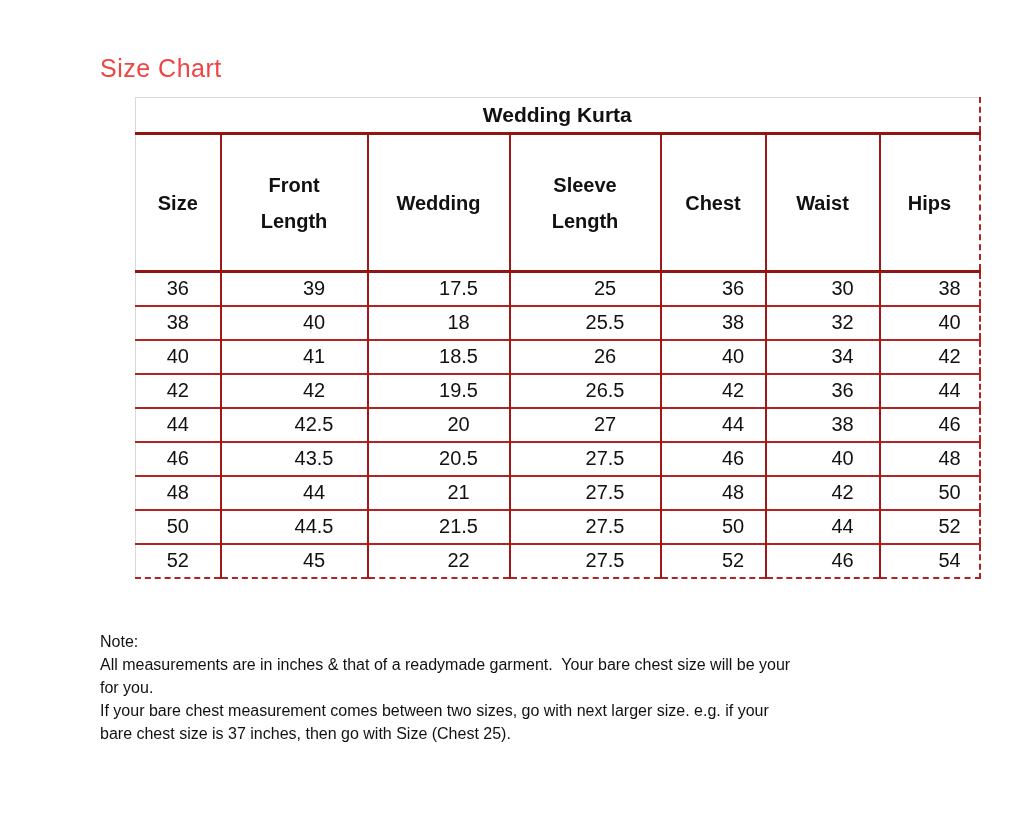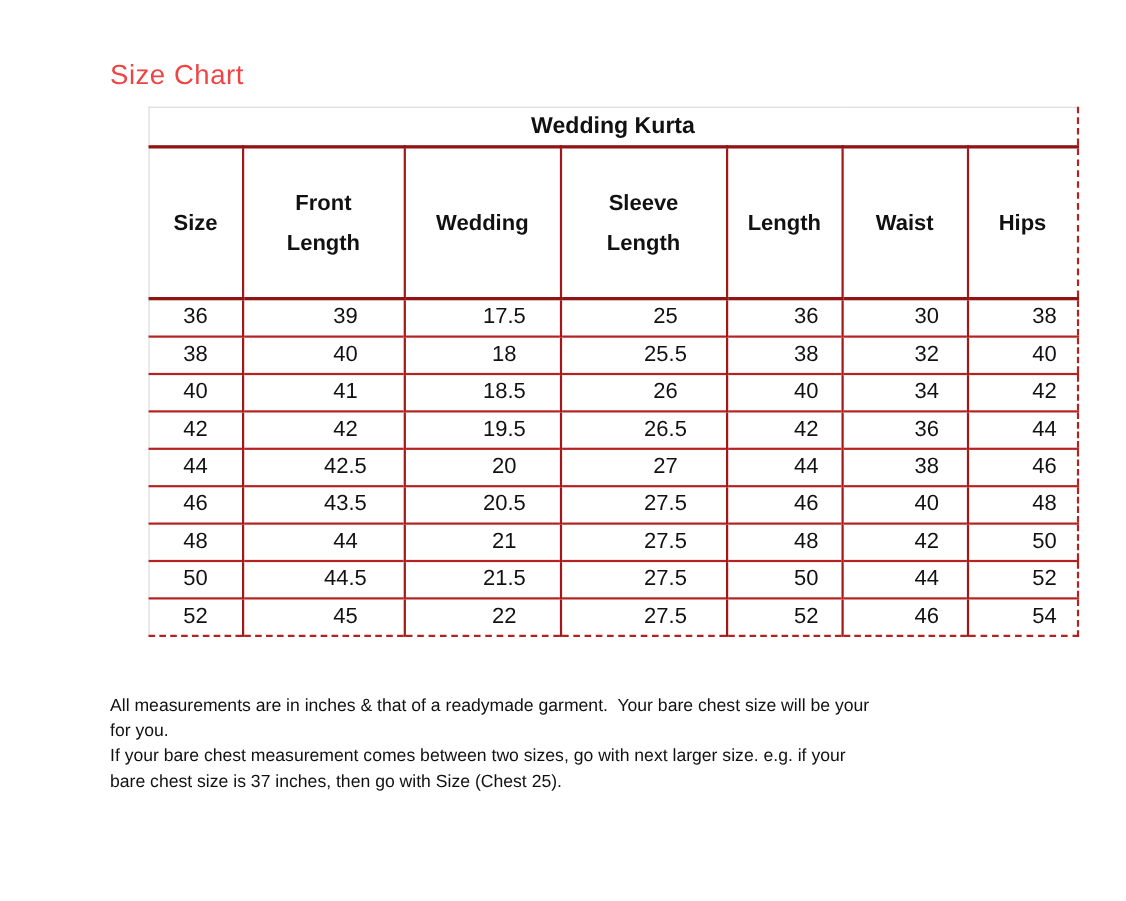--- a/index.html
+++ b/index.html
@@ -95,21 +95,21 @@
   </colgroup>
   <tbody>
     <tr>
       <td class="table-title-cell" colspan="7">Wedding Kurta</td>
     </tr>
     <tr>
       <th>Size</th>
       <th>Front Length</th>
       <th>Wedding</th>
       <th>Sleeve Length</th>
-      <th>Length</th>
+      <th>Chest</th>
       <th>Waist</th>
       <th>Hips</th>
     </tr>
     <tr class="data-row">
       <td>36</td>
       <td>39</td>
       <td>17.5</td>
       <td>25</td>
       <td>36</td>
       <td>30</td>
@@ -184,17 +184,18 @@
       <td>22</td>
       <td>27.5</td>
       <td>52</td>
       <td>46</td>
       <td>54</td>
     </tr>
   </tbody>
 </table>
 
 <div class="note">
+  <div class="note-line">Note:</div>
   <div class="note-line">All measurements are in inches &amp; that of a readymade garment.  Your bare chest size will be your</div>
   <div class="note-line">for you.</div>
   <div class="note-line">If your bare chest measurement comes between two sizes, go with next larger size. e.g. if your</div>
   <div class="note-line">bare chest size is 37 inches, then go with Size (Chest 25).</div>
 </div>
 
 </body></html>

